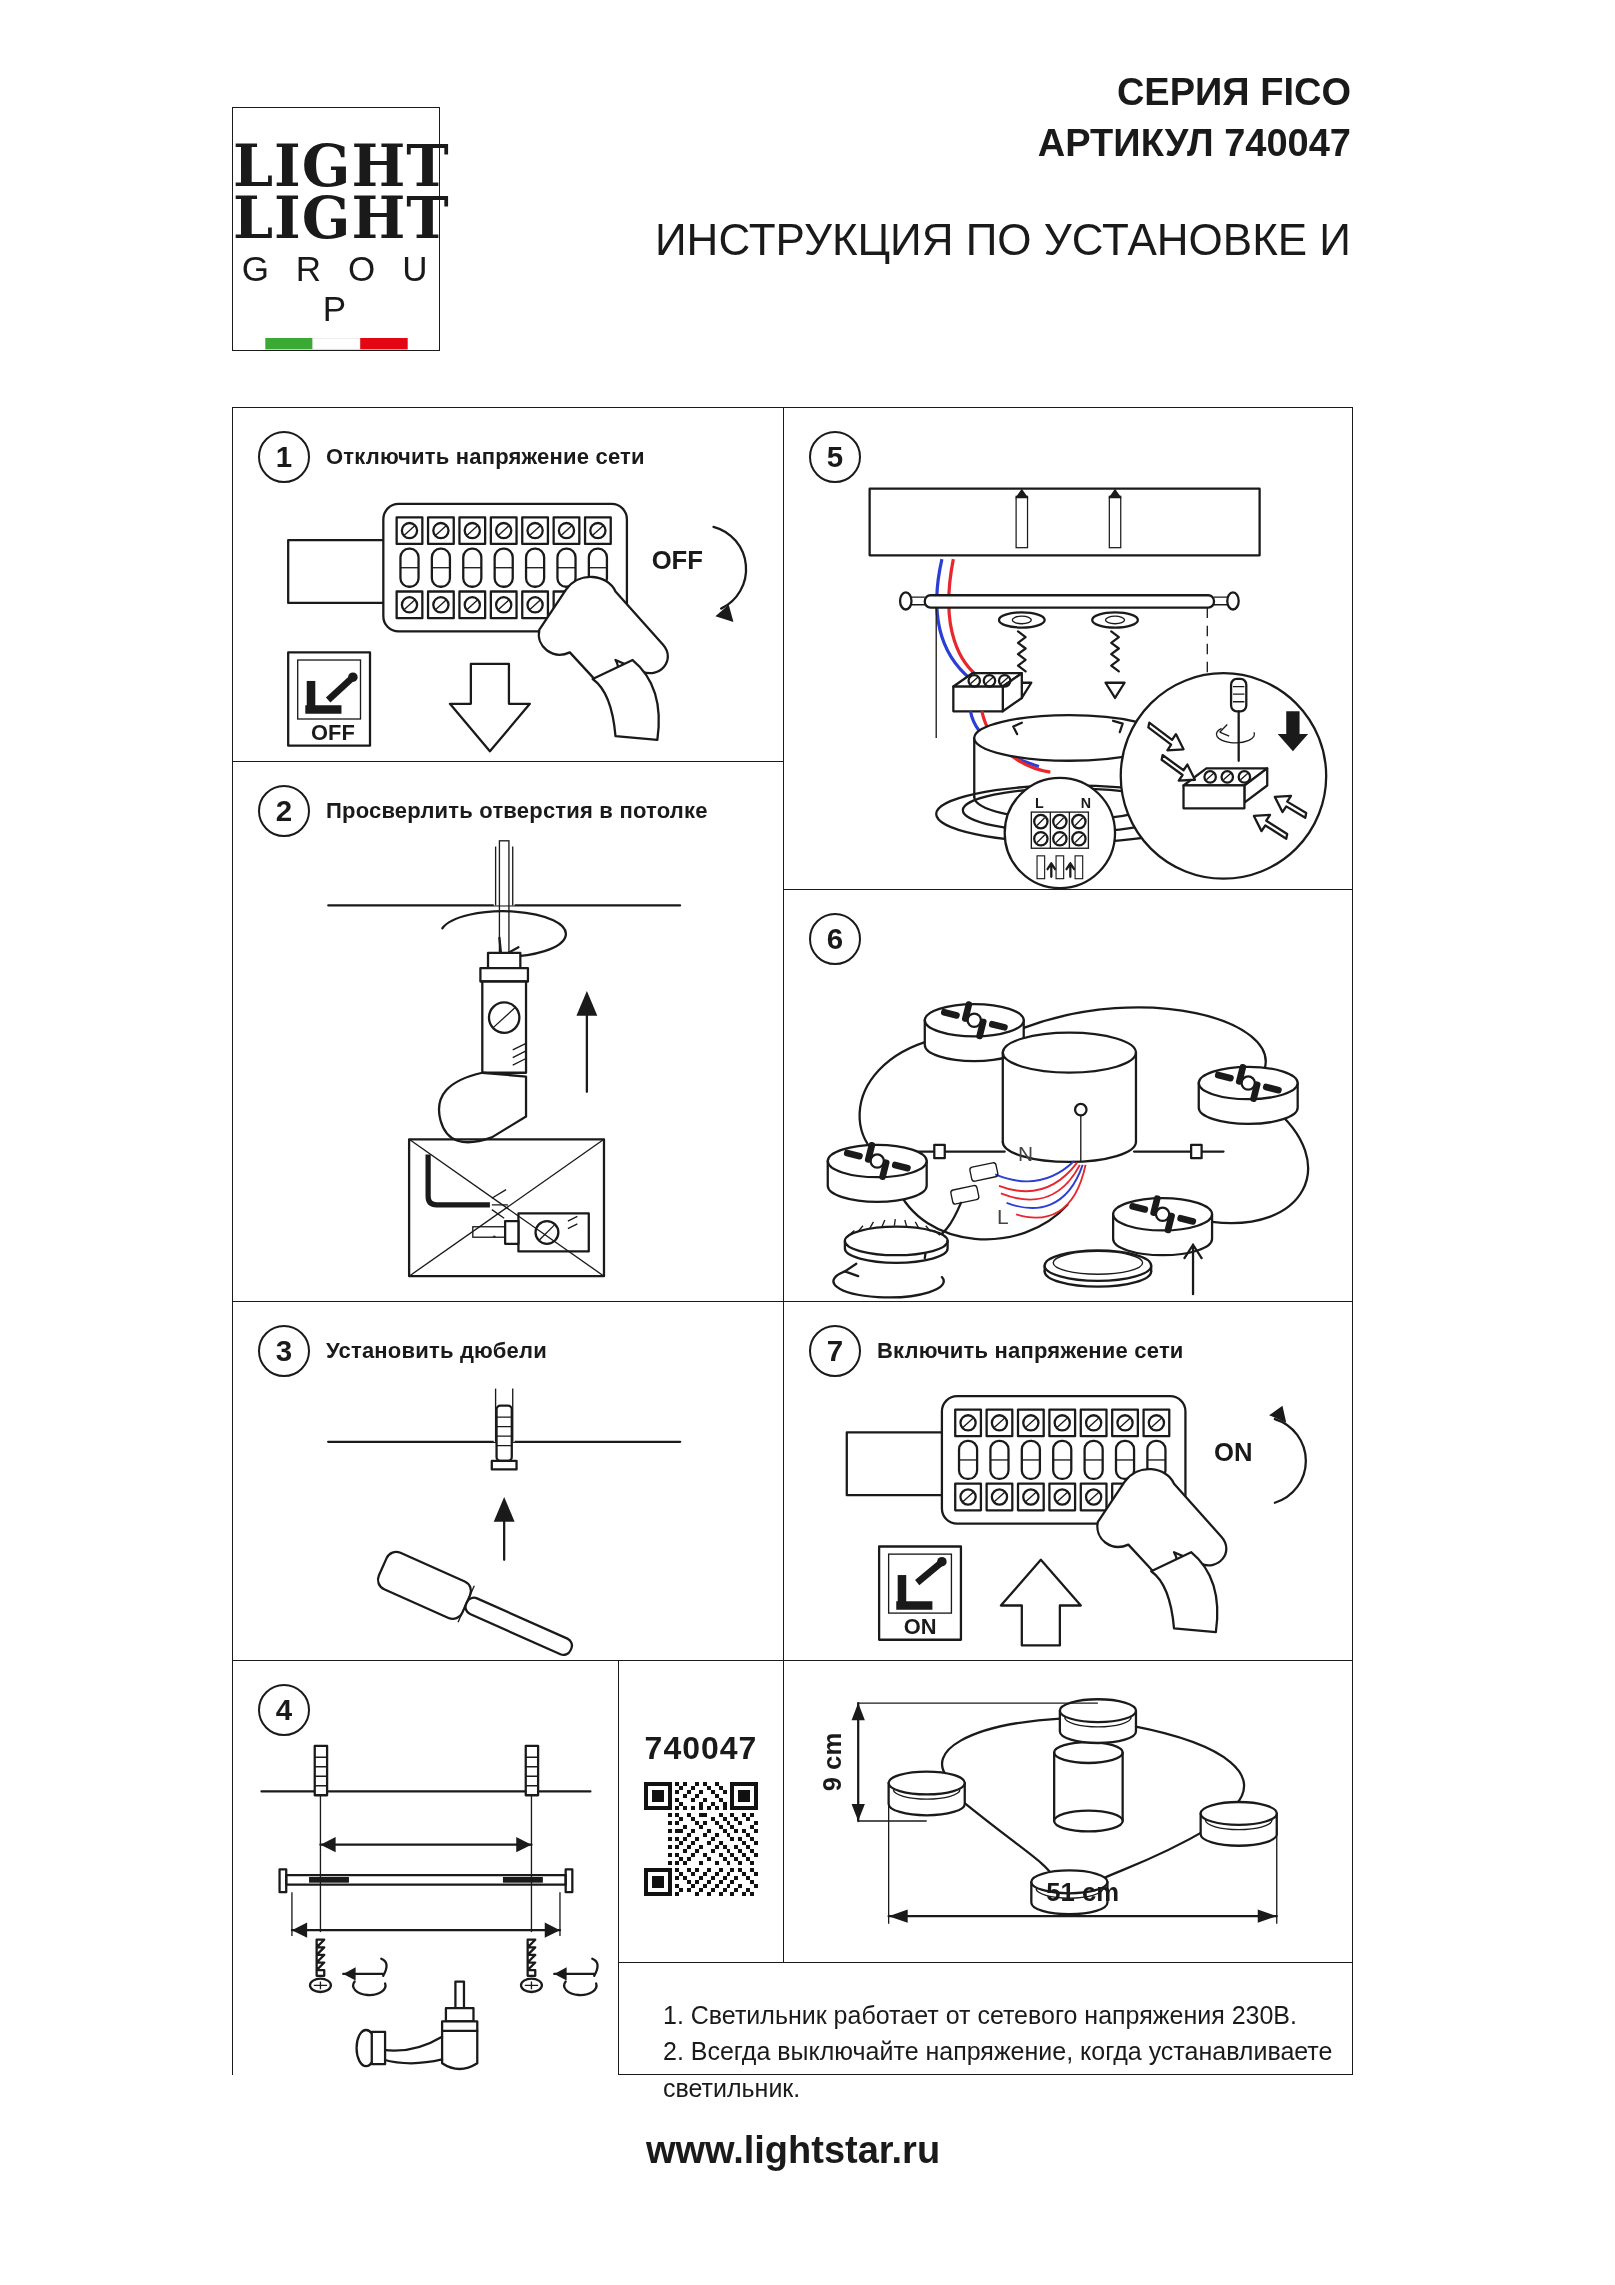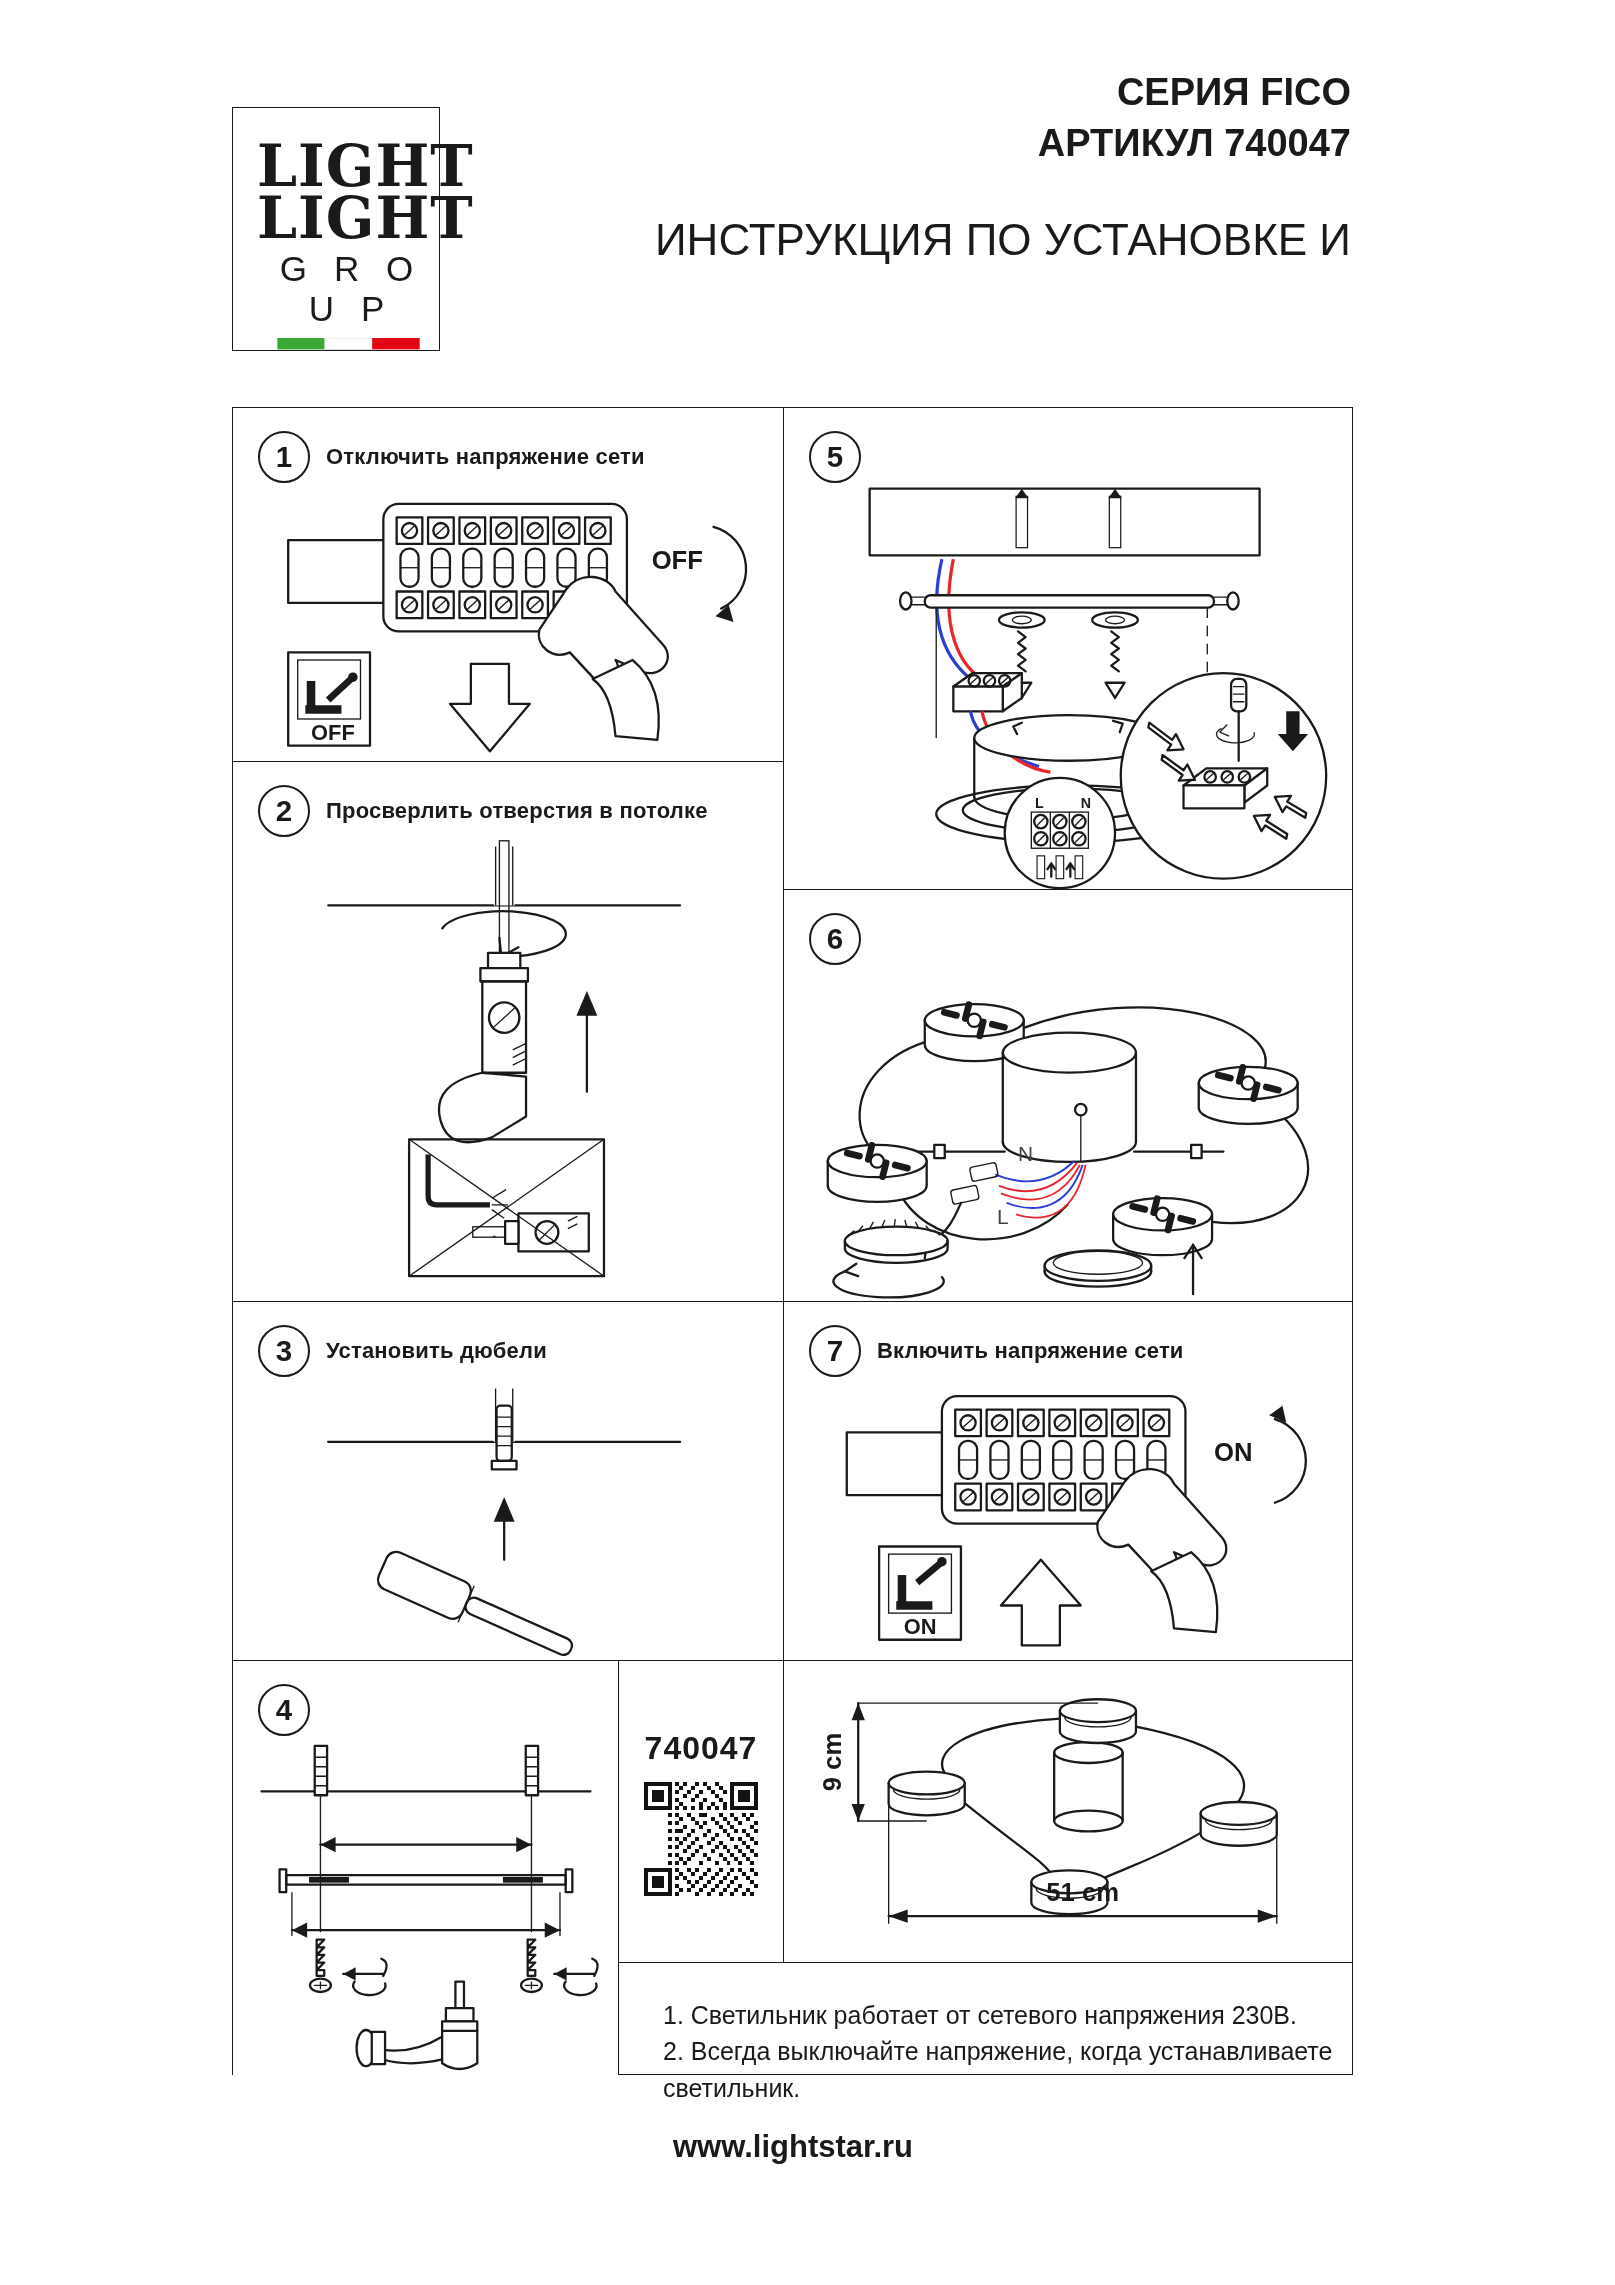--- a/index.html
+++ b/index.html
@@ -1,21 +1,21 @@
 <!DOCTYPE html>
 <html style="font-size:15px"><head>
 <meta charset="utf-8">
 <style>
   html,body { margin:0; padding:0; background:#ffffff; }
   .page { position:relative; width:1616px; height:2286px; background:#fff;
           font-family:"Liberation Sans", sans-serif; color:#1a1a1a; overflow:hidden; }
 
   
   .logo-box { position:absolute; left:232px; top:107px; width:208px; height:244px;
-              border:1.9px solid #1a1a1a; box-sizing:border-box; text-align:center;padding-left:24px; }
+              border:1.9px solid #1a1a1a; box-sizing:border-box; text-align:center; }
   .logo-light, .logo-star { font-family:"DejaVu Serif","Liberation Serif",serif; font-weight:bold;
               font-size:57px; line-height:0.92; letter-spacing:1px; margin:0; }
   .logo-light { margin-top:32px; }
   .logo-group { font-size:35px; letter-spacing:8.6px; margin-top:3.8px; margin-left:5.7px; font-weight:normal; }
   .logo-flag { margin-top:9.5px; }
 
   .hdr-right { position:absolute; right:265px; top:67px; text-align:right; }
   .hdr-series { font-size:38px; font-weight:bold; line-height:1.35; }
   .hdr-title  { font-size:44px; font-weight:normal; line-height:1.28; margin-top:42px; }
 
@@ -46,21 +46,21 @@
   text.tlab  { font:bold 15px "Liberation Sans",sans-serif; fill:#1a1a1a; }
 
   
   .qr-cell { text-align:center; }
   .qr-article { font-size:32px; font-weight:bold; letter-spacing:1px; margin-top:69px; }
   .qr-img { margin-top:15px; }
 
   .notes { padding:34px 11px 0 44px; font-size:25px; line-height:1.45; }
 
   .footer-url { position:absolute; left:232px; width:1122px; top:2129px; text-align:center;
-                font-size:31px; font-weight:bold; }
+                font-size:38px; font-weight:bold; }
 </style>
 </head>
 <body>
 
 <div class="page">
 
   <div class="logo-box">
     <div class="logo-light">LIGHT</div>
     <div class="logo-star">LIGHT</div>
     <div class="logo-group">G R O U P</div>

